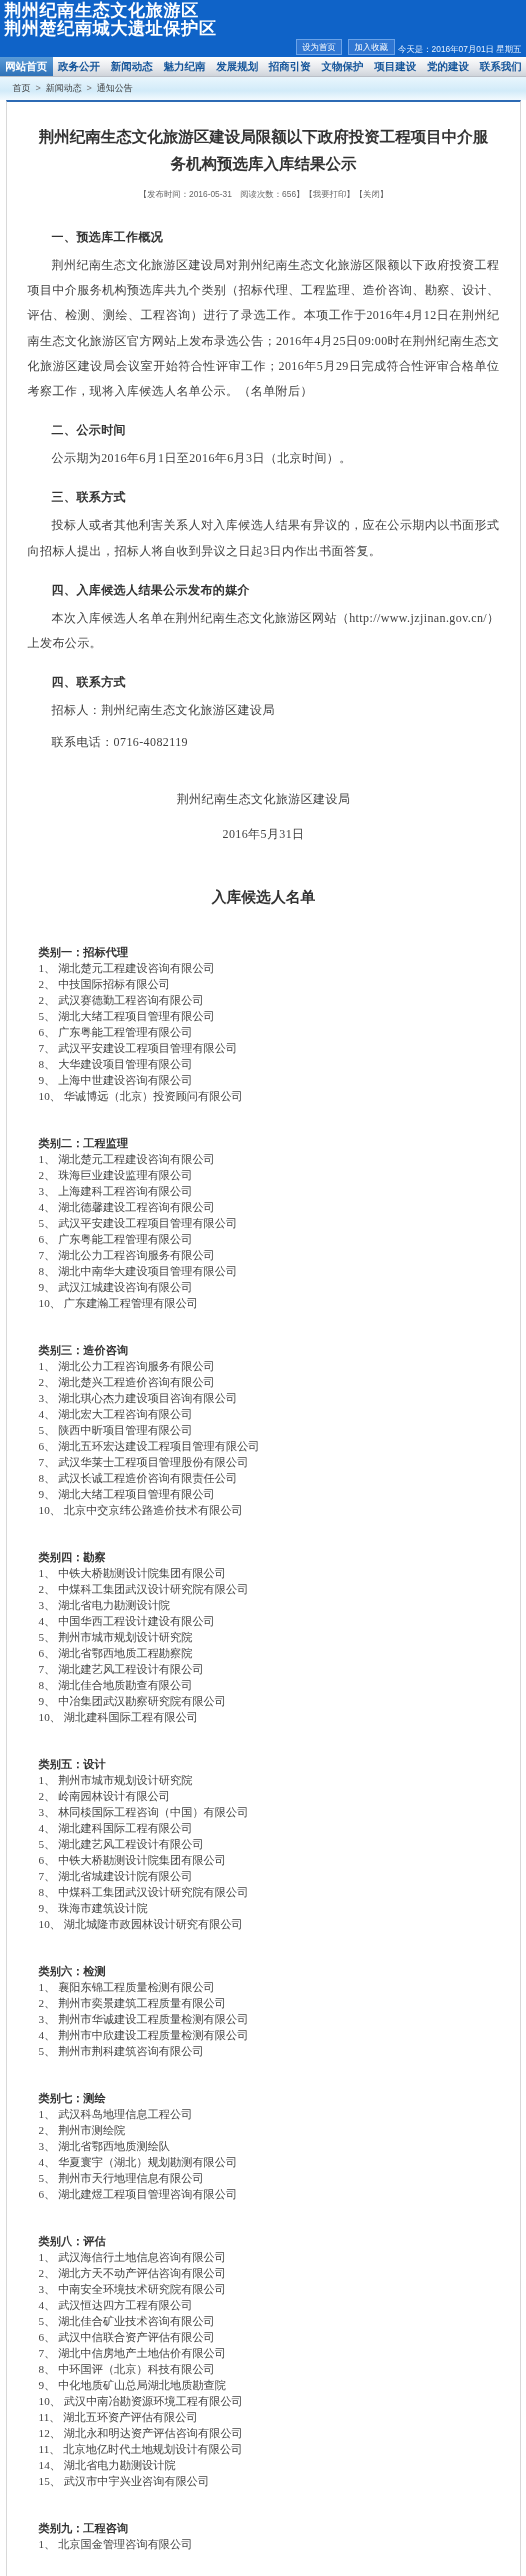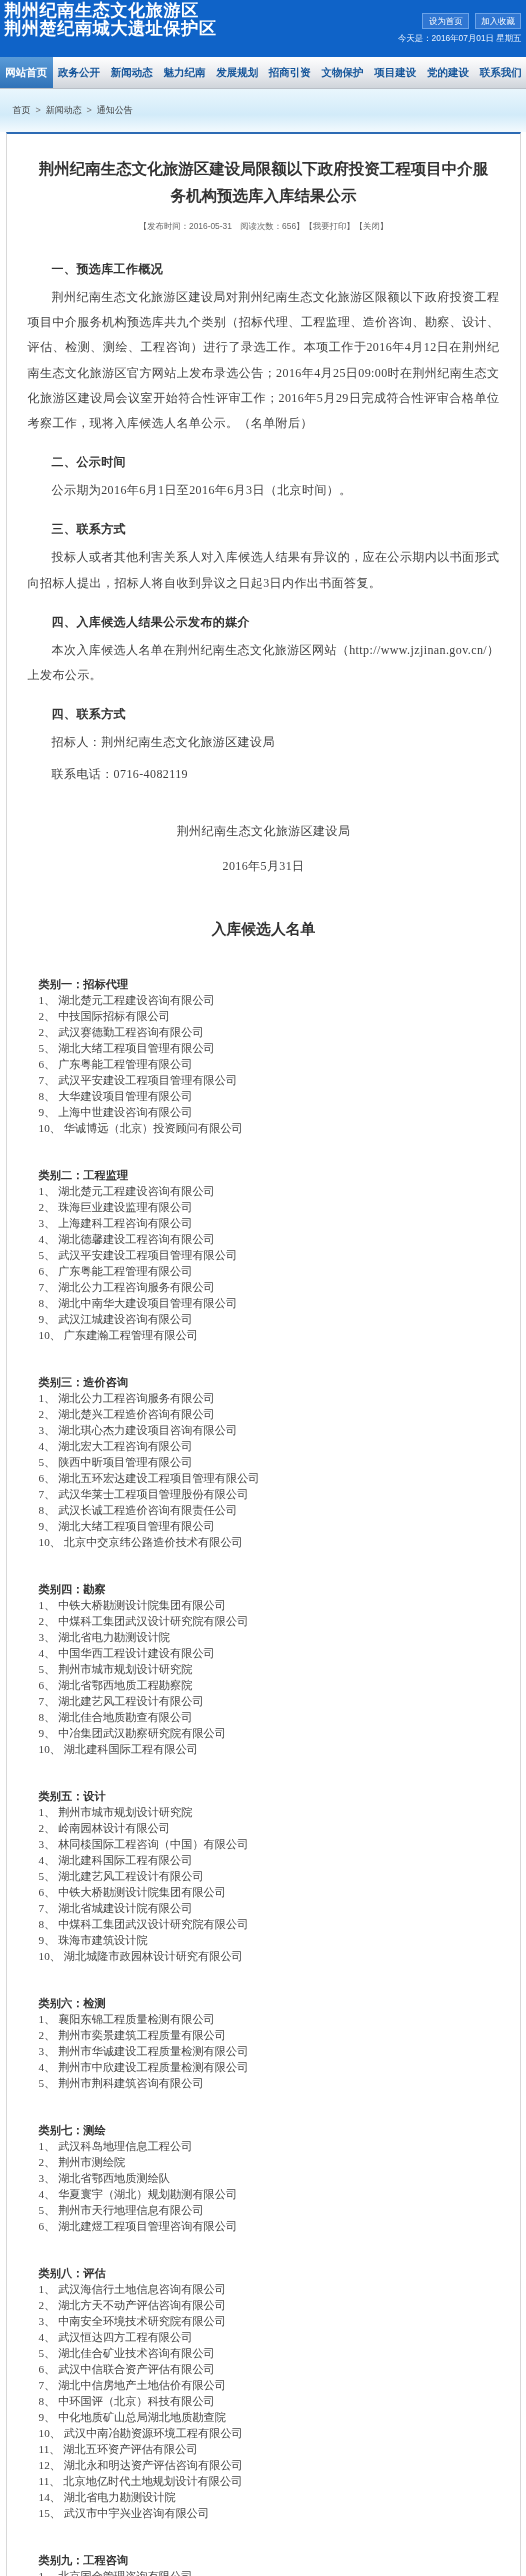--- a/index.html
+++ b/index.html
@@ -21,40 +21,39 @@
   }
   .site-titles { color: #fff; font-weight: bold; }
   .site-title-line {
     font-size: 17px;
     line-height: 18px;
     letter-spacing: 0.7px;
     white-space: nowrap;
   }
   .header-right {
     display: flex;
-    flex-direction: column;
     align-items: flex-end;
     justify-content: center;
     gap: 3.5px;
   }
   .header-btns { display: flex; gap: 5.6px; }
   .hdr-btn {
     background: #2f76d2;
     border: 0.7px solid #6ba3e8;
     color: #fff;
     font-size: 8.4px;
     padding: 1.4px 5.6px;
     cursor: pointer;
     white-space: nowrap;
   }
   .hdr-date { color: #eaf3ff; font-size: 8.4px; white-space: nowrap; }
 
   
   .navbar {
-    height: 32px;
+    height: 20px;
     background: linear-gradient(180deg, #fefefe 0%, #e8eaee 55%, #cfd4da 100%);
     border-bottom: 0.7px solid #b9bfc7;
     display: flex;
     list-style: none;
   }
   .nav-item {
     flex: 1;
     display: flex;
     align-items: center;
     justify-content: center;
@@ -64,21 +63,21 @@
     cursor: pointer;
     white-space: nowrap;
   }
   .nav-item.active {
     background: linear-gradient(180deg, #5a9bd8 0%, #2f72b8 100%);
     color: #fff;
   }
 
   
   .breadcrumb-bar {
-    height: 43px;
+    height: 23px;
     background: linear-gradient(180deg, #e9f6fd 0%, #d2ebf9 60%, #f3fafe 100%);
     display: flex;
     align-items: center;
     padding-left: 12.6px;
     font-size: 9px;
     color: #444;
   }
   .bc-link { cursor: pointer; }
   .bc-sep { margin: 0 4.9px; color: #777; }
 

